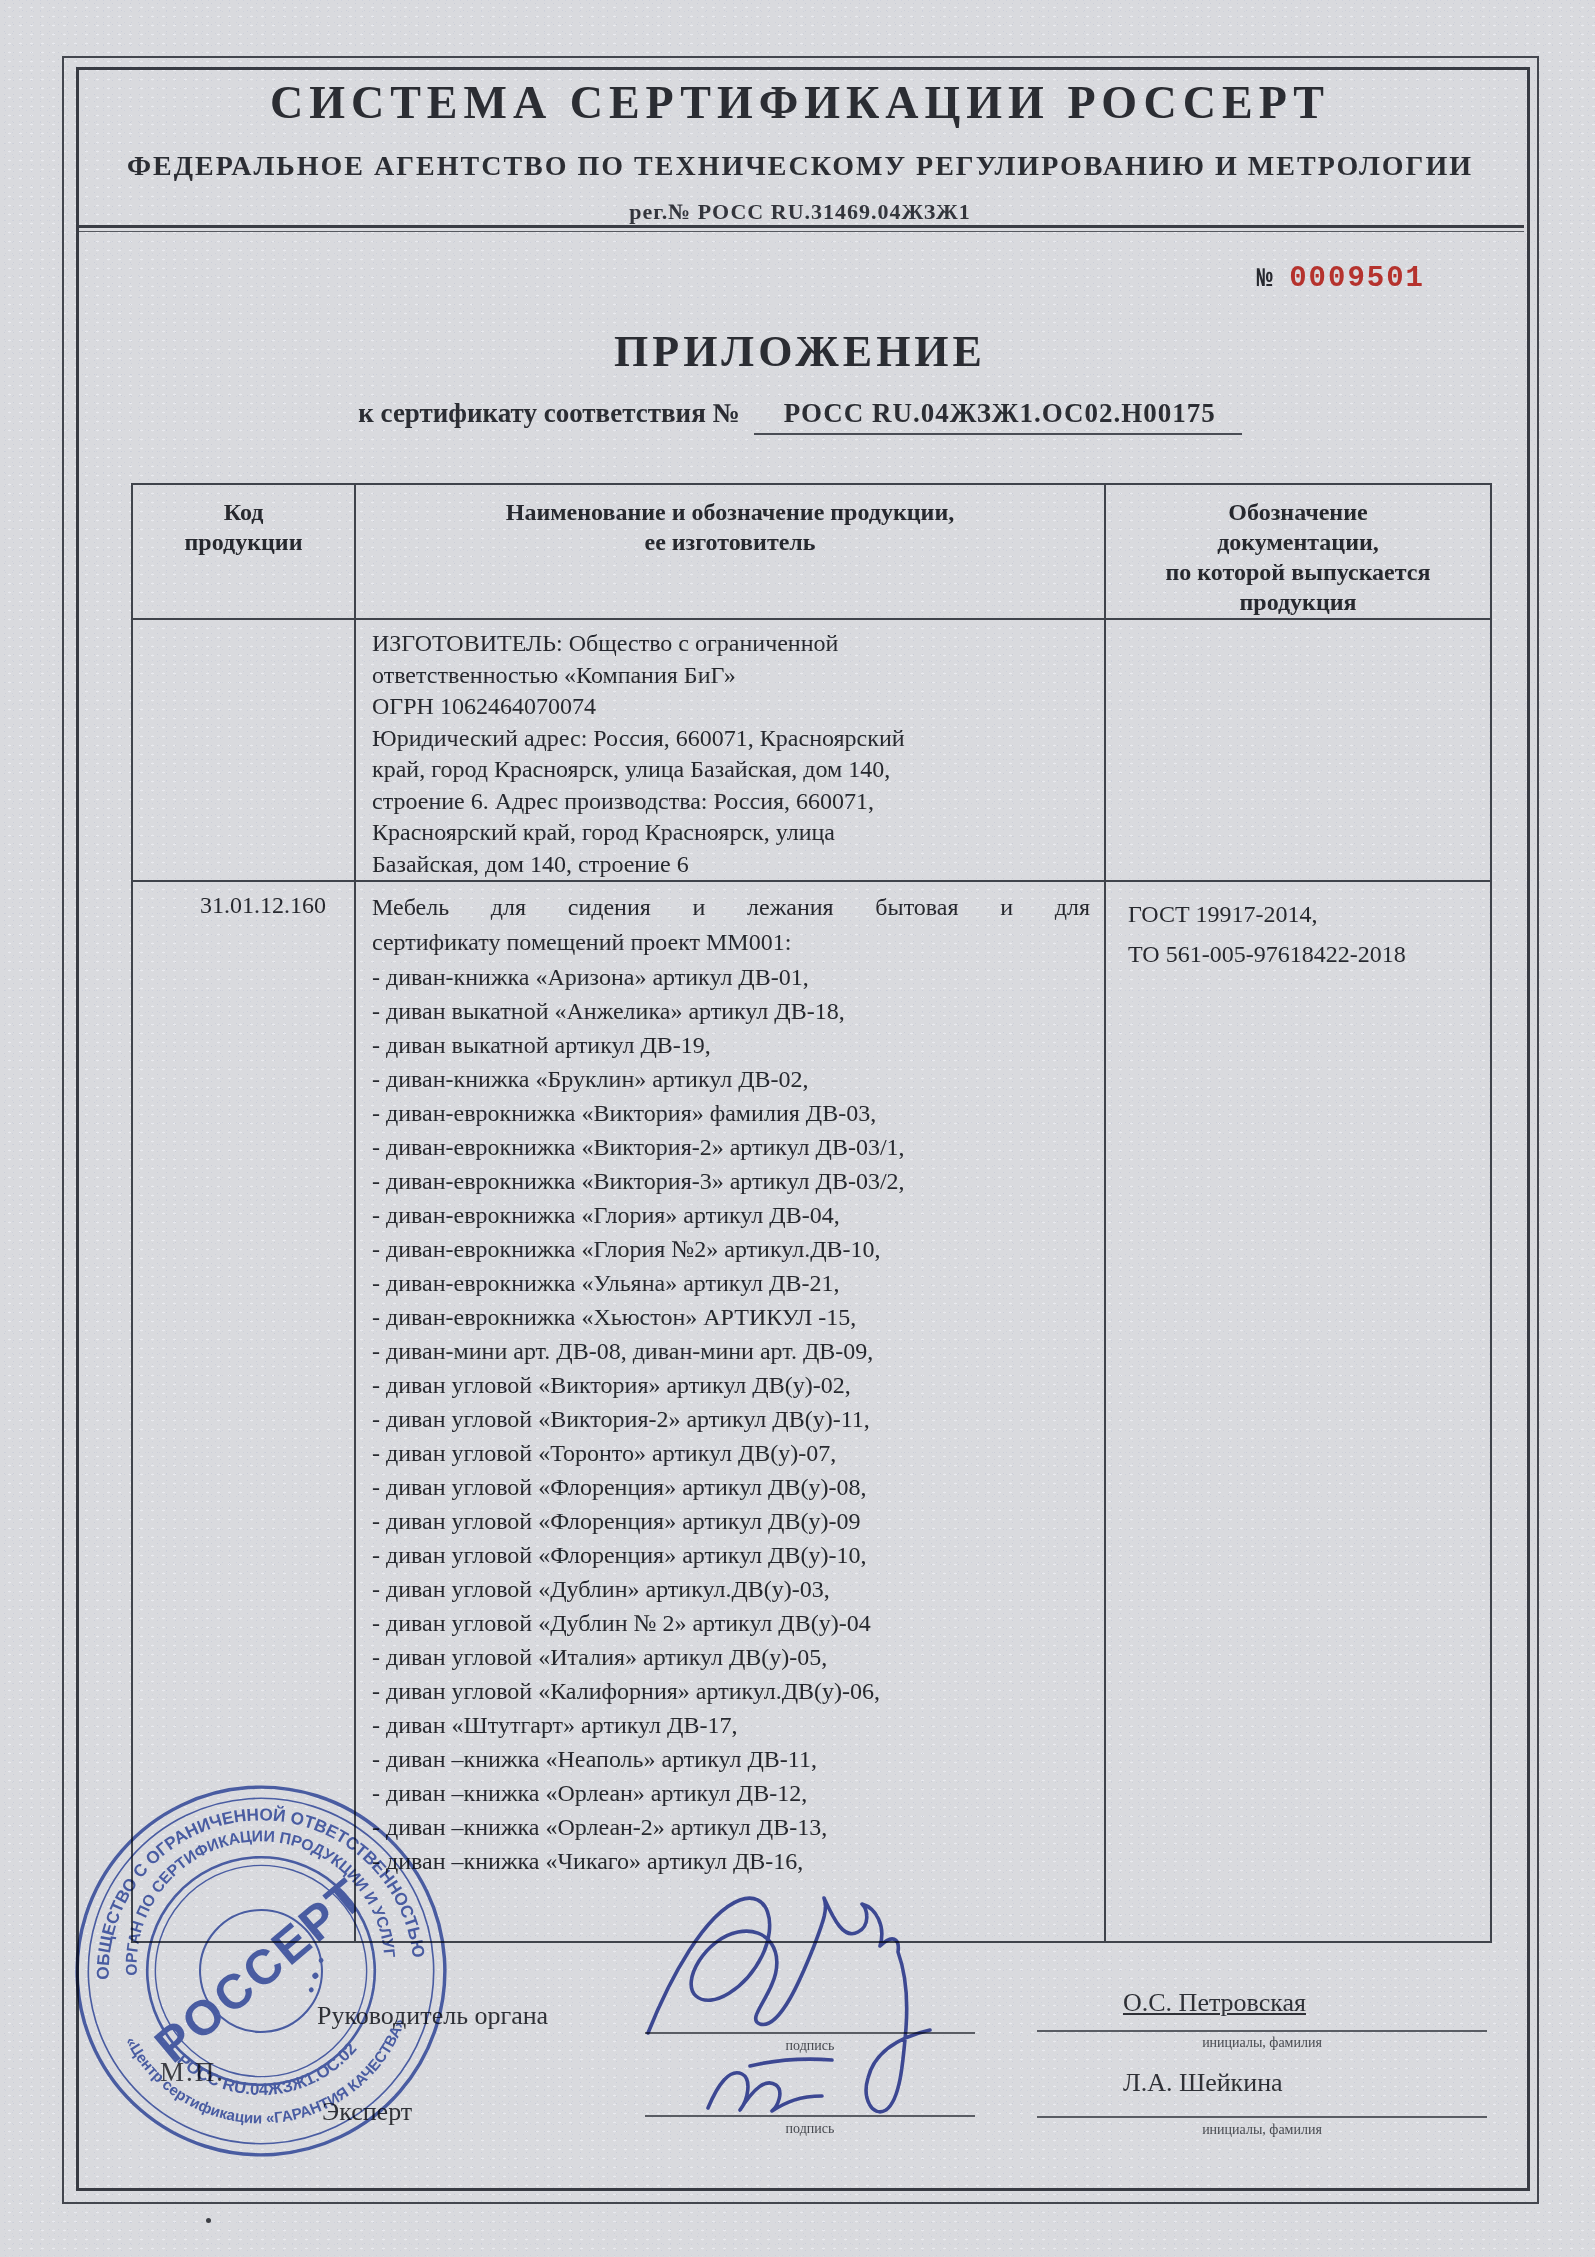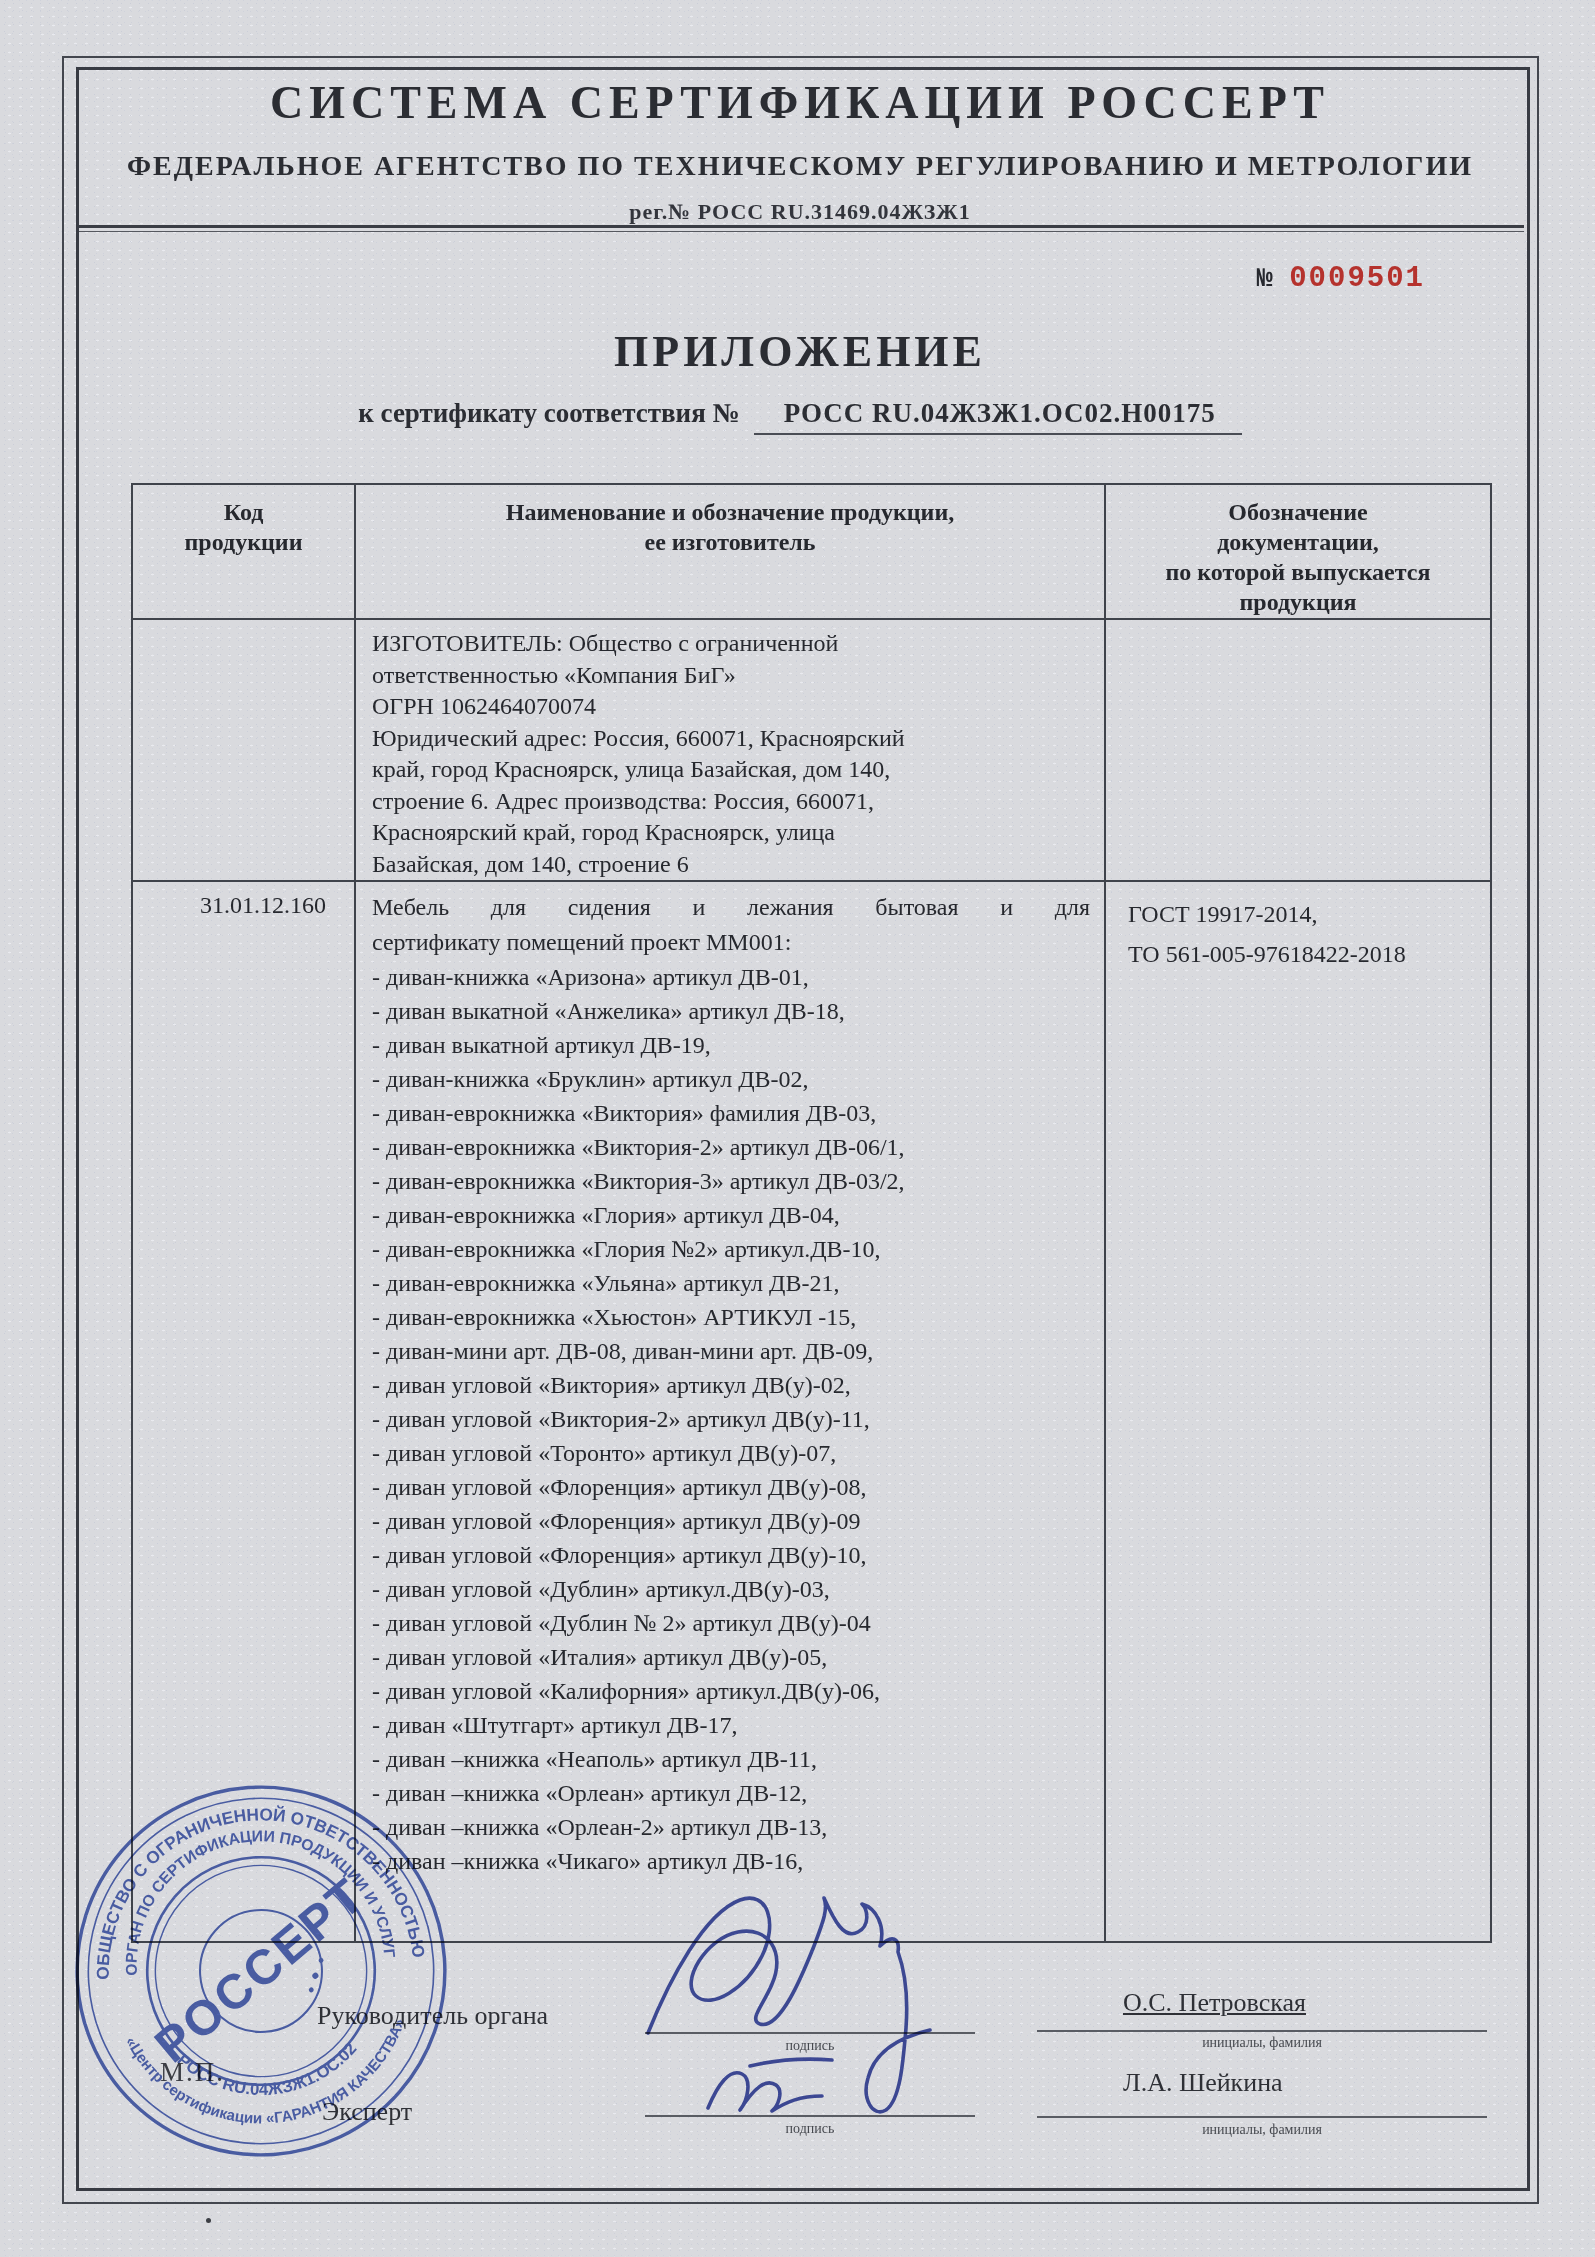--- a/index.html
+++ b/index.html
@@ -128,21 +128,21 @@
         <div class="intro">
               <div>Мебель для сидения и лежания бытовая и для</div>
               <div>сертификату помещений проект ММ001:</div>
             </div>
         <div class="items">
               <div>- диван-книжка «Аризона» артикул ДВ-01,</div>
               <div>- диван выкатной «Анжелика» артикул ДВ-18,</div>
               <div>- диван выкатной  артикул ДВ-19,</div>
               <div>- диван-книжка «Бруклин» артикул ДВ-02,</div>
               <div>- диван-еврокнижка «Виктория» фамилия ДВ-03,</div>
-              <div>- диван-еврокнижка «Виктория-2» артикул ДВ-06/1,</div>
+              <div>- диван-еврокнижка «Виктория-2» артикул ДВ-03/1,</div>
               <div>- диван-еврокнижка «Виктория-3» артикул ДВ-03/2,</div>
               <div>- диван-еврокнижка «Глория» артикул ДВ-04,</div>
               <div>- диван-еврокнижка «Глория №2» артикул.ДВ-10,</div>
               <div>- диван-еврокнижка «Ульяна» артикул ДВ-21,</div>
               <div>- диван-еврокнижка  «Хьюстон» АРТИКУЛ -15,</div>
               <div>- диван-мини арт. ДВ-08, диван-мини арт. ДВ-09,</div>
               <div>- диван угловой «Виктория» артикул  ДВ(у)-02,</div>
               <div>- диван угловой «Виктория-2» артикул  ДВ(у)-11,</div>
               <div>- диван угловой «Торонто» артикул ДВ(у)-07,</div>
               <div>- диван угловой «Флоренция» артикул ДВ(у)-08,</div>

